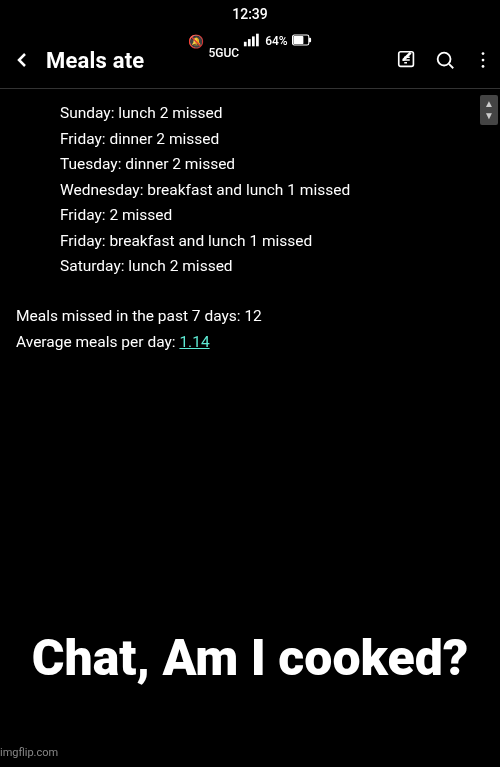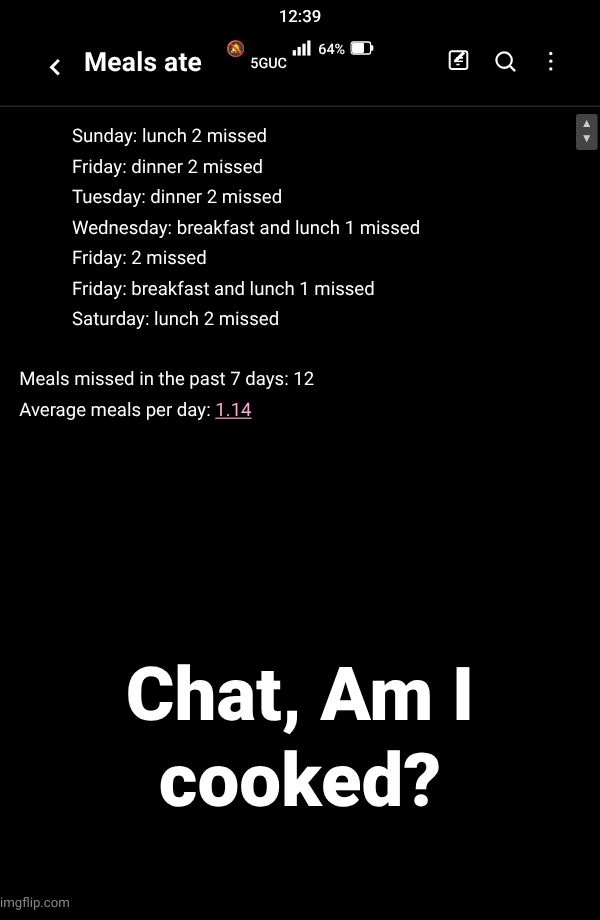--- a/index.html
+++ b/index.html
@@ -38,22 +38,22 @@
       display: flex;
       align-items: center;
       gap: 4px;
       font-size: 12px;
       color: #fff;
     }
 
     
     .app-bar {
       display: flex;
-      align-items: flex-start;
-      padding: 8px 30px;
+      align-items: center;
+      padding: 8px 6px;
       height: 56px;
       gap: 8px;
     }
 
     .back-btn {
       color: #fff;
       font-size: 22px;
       cursor: pointer;
       padding: 4px;
       display: flex;
@@ -130,38 +130,38 @@
       margin-top: 8px;
     }
 
     .stat-line {
       font-size: 15.5px;
       color: #fff;
       line-height: 1.65;
     }
 
     .stat-link {
-      color: #f9a8d4;
+      color: #5eead4;
       text-decoration: underline;
     }
 
     
     .meme-text-section {
       position: absolute;
       bottom: 60px;
       left: 0;
       right: 0;
       display: flex;
       align-items: center;
       justify-content: center;
       padding: 20px;
     }
 
     .meme-text {
-      font-size: 62px;
+      font-size: 50px;
       font-weight: 900;
       color: #fff;
       text-align: center;
       line-height: 1.15;
       text-shadow: 2px 2px 4px rgba(0,0,0,0.8);
     }
 
     
     .watermark {
       position: absolute;

